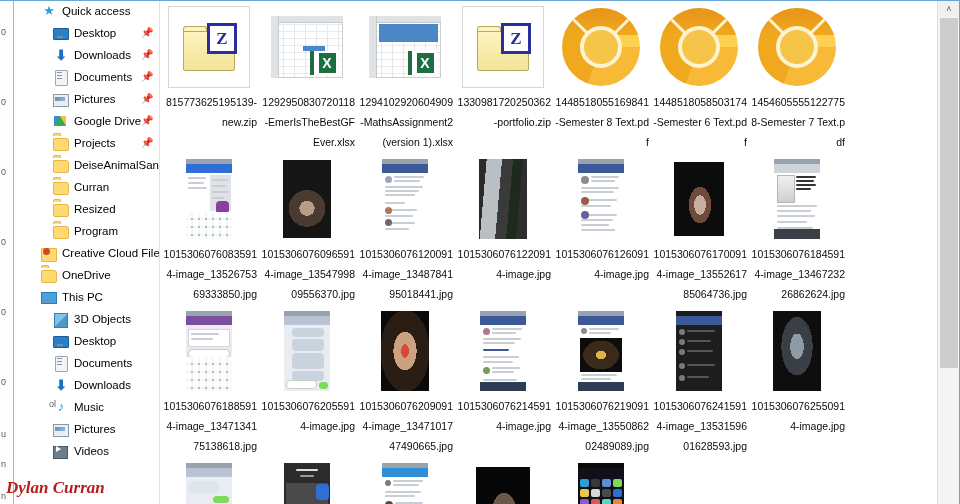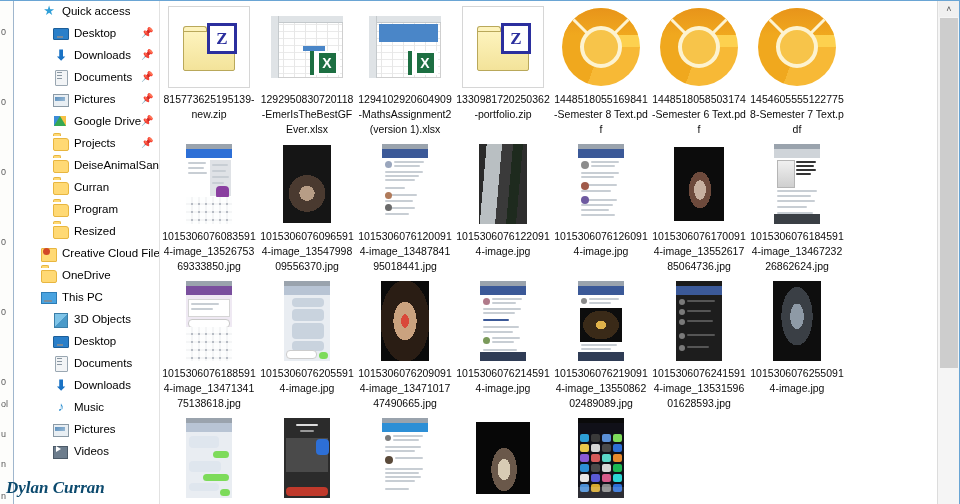--- a/index.html
+++ b/index.html
@@ -117,21 +117,21 @@
   }
   .ico-video:after{
     content:"";position:absolute;left:3px;top:3px;border-left:5px solid #fff;
     border-top:3px solid transparent;border-bottom:3px solid transparent;
   }
   
   #watermark{
     position:absolute;left:6px;bottom:6px;
     font-family:"Liberation Serif", serif;
     font-weight:bold;font-style:italic;font-size:17px;
-    color:#0c4a6e;letter-spacing:0px;z-index:40;white-space:nowrap;
+    color:#b91c1c;letter-spacing:0px;z-index:40;white-space:nowrap;
   }
   
   #content{
     position:absolute;left:160px;top:0;right:22px;bottom:0;
     background:#ffffff;overflow:hidden;
   }
   #grid{
     position:absolute;left:0;top:0;width:100%;
     display:flex;flex-wrap:wrap;
   }
@@ -143,21 +143,21 @@
   .thumb-wrap{
     width:96px;height:86px;
     display:flex;align-items:center;justify-content:center;
     position:relative;
   }
   .thumb-box{
     border:1px solid #d6d6d6;background:#fff;
     display:flex;align-items:center;justify-content:center;
   }
   .fname{
-    width:96px;text-align:center;font-size:10.5px;line-height:15px;
+    width:96px;text-align:right;font-size:10.5px;line-height:20px;
     color:#0b0b0b;word-break:break-all;margin-top:2px;
     font-family:"Liberation Sans",sans-serif;
   }
   
   .zipicon{position:relative;width:60px;height:52px;}
   .zipicon .fbody{
     position:absolute;left:4px;top:10px;width:50px;height:38px;
     background:linear-gradient(180deg,#fdf3bd,#f3e39a);
     border:1px solid #b9a85a;border-radius:1px 1px 2px 2px;
   }
@@ -265,21 +265,21 @@
 <div id="edge-top"></div>
 <div id="edge-right"></div>
 
 <div id="ruler-strip">
     <div class="rmark" style="top: 28px;">0</div>
     <div class="rmark" style="top: 98px;">0</div>
     <div class="rmark" style="top: 168px;">0</div>
     <div class="rmark" style="top: 238px;">0</div>
     <div class="rmark" style="top: 308px;">0</div>
     <div class="rmark" style="top: 378px;">0</div>
-    <div class="rmark" style="top: 400px;">ol</div>
+    <div class="rmark" style="top: 400px; padding-left: 48px;">ol</div>
     <div class="rmark" style="top: 430px;">u</div>
     <div class="rmark" style="top: 460px;">n</div>
     <div class="rmark" style="top: 492px;">n</div>
   </div>
 
 <div id="sidebar">
     <div class="nav-item lvl0">
       <div class="nav-ico ico-star">★</div>
       <span class="nav-label">Quick access</span>
     </div>
@@ -332,27 +332,27 @@
     <div class="nav-item lvl1">
       <div class="nav-ico">
         <div class="ico-folder"></div>
       </div>
       <span class="nav-label">Curran</span>
     </div>
     <div class="nav-item lvl1">
       <div class="nav-ico">
         <div class="ico-folder"></div>
       </div>
+      <span class="nav-label">Resized</span>
+    </div>
+    <div class="nav-item lvl1">
+      <div class="nav-ico">
+        <div class="ico-folder"></div>
+      </div>
       <span class="nav-label">Program</span>
-    </div>
-    <div class="nav-item lvl1">
-      <div class="nav-ico">
-        <div class="ico-folder"></div>
-      </div>
-      <span class="nav-label">Resized</span>
     </div>
     <div class="nav-item lvl0">
       <div class="nav-ico">
         <div class="ico-cc"></div>
       </div>
       <span class="nav-label">Creative Cloud Files</span>
     </div>
     <div class="nav-item lvl0">
       <div class="nav-ico">
         <div class="ico-folder"></div>

